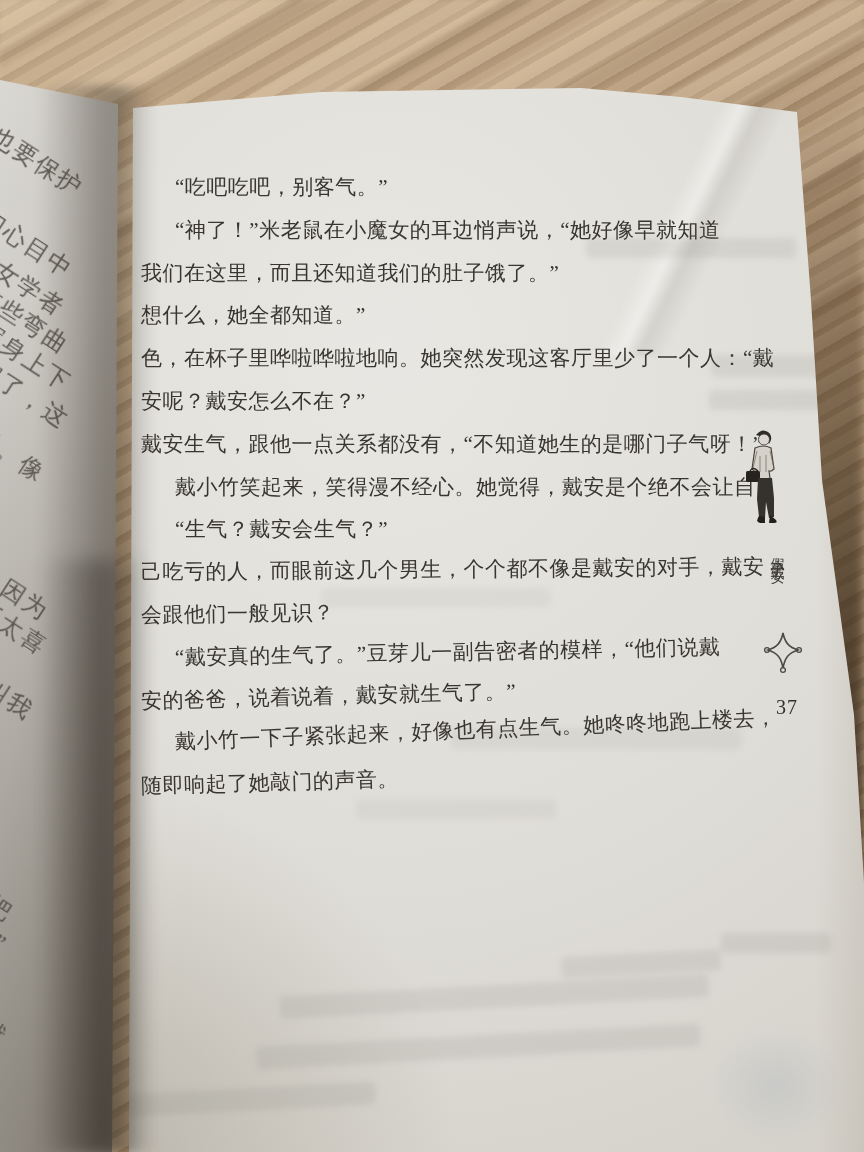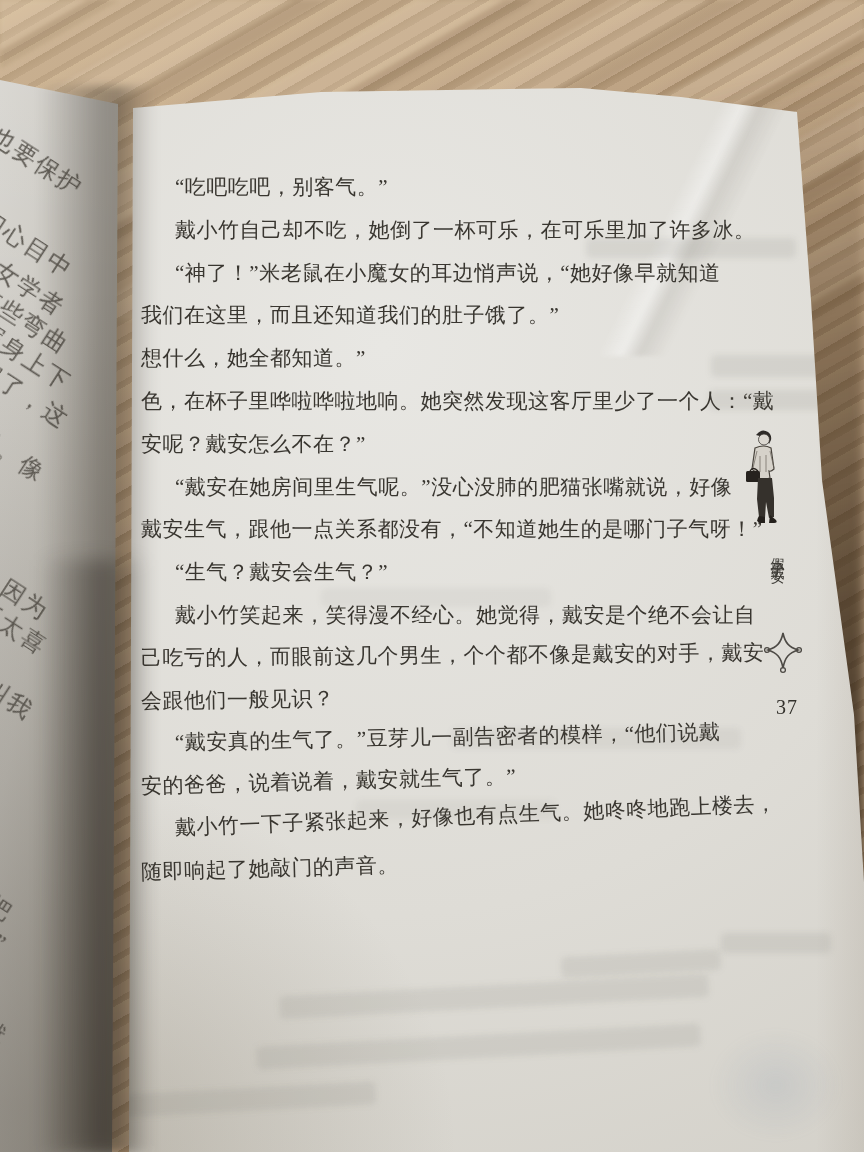--- a/index.html
+++ b/index.html
@@ -151,30 +151,28 @@
     <span class="frag" style="left:-2px;top:888px">把</span>
     <span class="frag" style="left:2px;top:928px">”</span>
     <span class="frag" style="left:-8px;top:1012px">就</span>
   </div>
 
   <div class="right-page">
     <div class="crease"></div>
 
     <div class="text-block">
       <div class="line indent">“吃吧吃吧，别客气。”</div>
-      <div class="line indent">戴小竹自己却不吃，她倒了一杯可乐，在可乐里加了许多冰。</div>
       <div class="line indent">“神了！”米老鼠在小魔女的耳边悄声说，“她好像早就知道</div>
       <div class="line">我们在这里，而且还知道我们的肚子饿了。”</div>
       <div class="line">想什么，她全都知道。”</div>
       <div class="line">色，在杯子里哗啦哗啦地响。她突然发现这客厅里少了一个人：“戴</div>
       <div class="line">安呢？戴安怎么不在？”</div>
-      <div class="line indent">“戴安在她房间里生气呢。”没心没肺的肥猫张嘴就说，好像</div>
       <div class="line">戴安生气，跟他一点关系都没有，“不知道她生的是哪门子气呀！”</div>
+      <div class="line indent">戴小竹笑起来，笑得漫不经心。她觉得，戴安是个绝不会让自</div>
       <div class="line indent">“生气？戴安会生气？”</div>
-      <div class="line indent">戴小竹笑起来，笑得漫不经心。她觉得，戴安是个绝不会让自</div>
       <div class="line t1">己吃亏的人，而眼前这几个男生，个个都不像是戴安的对手，戴安</div>
       <div class="line t2">会跟他们一般见识？</div>
       <div class="line indent t3">“戴安真的生气了。”豆芽儿一副告密者的模样，“他们说戴</div>
       <div class="line t4">安的爸爸，说着说着，戴安就生气了。”</div>
       <div class="line indent t5">戴小竹一下子紧张起来，好像也有点生气。她咚咚地跑上楼去，</div>
       <div class="line t6">随即响起了她敲门的声音。</div>
     </div>
 
     <svg class="illustration" viewBox="0 0 36 105">
       <path d="M12 6 q5 -6 11 -2 q4 3 3 8 l-2 4 q-2 -7 -13 -9 z" fill="#2f2b28"></path>

